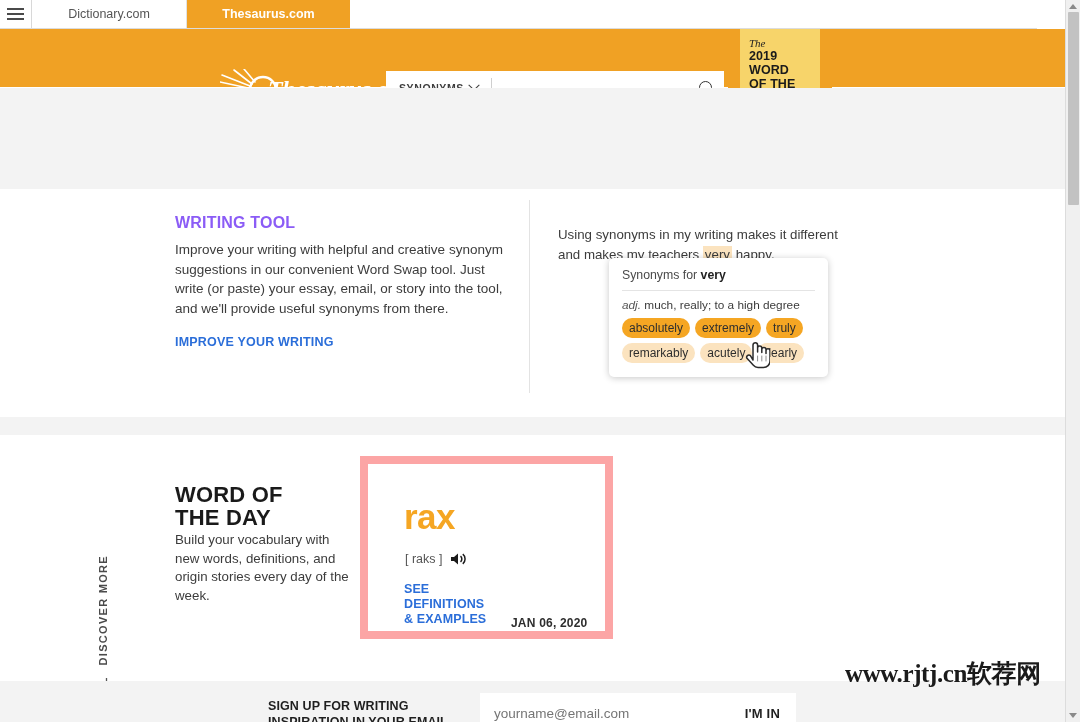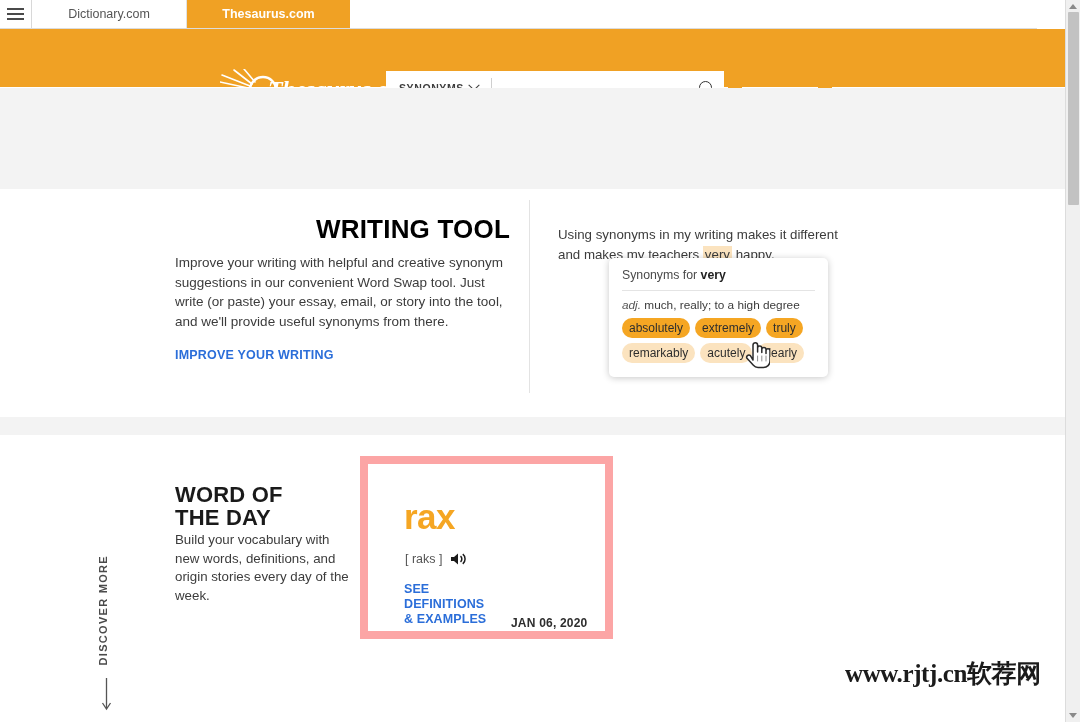--- a/index.html
+++ b/index.html
@@ -91,21 +91,21 @@
                    background: #f0a124; }
 
   
   .grayband { position: absolute; left: 0; top: 88px; width: 1065px; height: 101px;
               background: #f3f3f3; }
 
   
   .section-writing { position: absolute; left: 0; top: 189px; width: 1065px; height: 228px;
                      background: #ffffff; }
   .wt-left { position: absolute; left: 175px; top: 25px; width: 335px; }
-  .wt-title { font-size: 26px; font-weight: bold; color: #000000; letter-spacing: 0.2px; text-align: right; }
+  .wt-title { font-size: 16px; font-weight: bold; color: #8b5cf6; letter-spacing: 0.2px; }
   .wt-body { margin-top: 8px; font-size: 13.5px; color: #3c3c3c; line-height: 1.45; }
   .wt-link { margin-top: 17px; font-size: 12.5px; font-weight: bold; color: #2b6ed9;
              letter-spacing: 0.2px; }
   .wt-divider { position: absolute; left: 529px; top: 11px; width: 1px; height: 193px;
                 background: #e3e3e3; }
 
   .wt-right { position: absolute; left: 558px; top: 36px; width: 300px; }
   .wt-sentence { font-size: 13.3px; color: #3c3c3c; line-height: 1.5; }
   .hl { background: #fbe3bf; padding: 1px 2px; }
 
@@ -239,20 +239,27 @@
         <span class="chev"></span>
       </div>
       <input class="search-input" type="text" placeholder="" style="">
       <div class="search-go">
         <span class="mag"></span>
       </div>
     </div>
 
     <div class="ribbon-wing-l"></div>
     <div class="ribbon-wing-r"></div>
+    <div class="ribbon">
+      <div class="r1">The</div>
+      <div class="r2">2019</div>
+      <div class="r2">WORD</div>
+      <div class="r2">OF THE</div>
+      <div class="r2"><span>YEAR</span> <span class="ital">is...</span></div>
+    </div>
   </div>
 
   <div class="grayband"></div>
 
   <div class="section-writing">
     <div class="wt-left">
       <div class="wt-title">WRITING TOOL</div>
       <div class="wt-body">Improve your writing with helpful and creative synonym suggestions in our convenient Word Swap tool. Just write (or paste) your essay, email, or story into the tool, and we'll provide useful synonyms from there.</div>
       <div class="wt-link">IMPROVE YOUR WRITING</div>
     </div>
@@ -319,20 +326,27 @@
             <path d="M10.5 4.2 a3.6 3.6 0 0 1 0 5.6" fill="none" stroke="#1b1b1b" stroke-width="1.5"></path>
             <path d="M12.8 2.2 a6.2 6.2 0 0 1 0 9.6" fill="none" stroke="#1b1b1b" stroke-width="1.5"></path>
           </svg>
         </span>
       </div>
       <div class="wotd-links"><span>SEE</span><br><span>DEFINITIONS</span><br><span>&amp; EXAMPLES</span></div>
       <div class="wotd-date">JAN 06, 2020</div>
     </div>
   </div>
 
+  <div class="section-signup">
+    <div class="signup-head"><span>SIGN UP FOR WRITING</span><br><span>INSPIRATION IN YOUR EMAIL</span></div>
+    <div class="signup-field">
+      <input class="signup-input" type="text" placeholder="yourname@email.com" style="">
+      <button class="signup-btn">I'M IN</button>
+    </div>
+  </div>
 
   <div class="watermark">www.rjtj.cn软荐网</div>
 
   <div class="scrollbar">
     <div class="sb-arrow-up"></div>
     <div class="sb-thumb"></div>
     <div class="sb-arrow-dn"></div>
   </div>
 
 </div>

